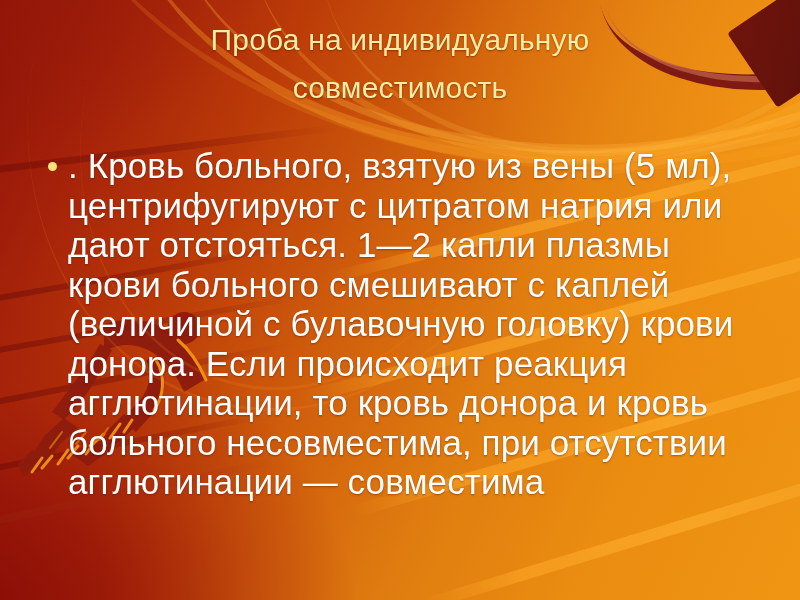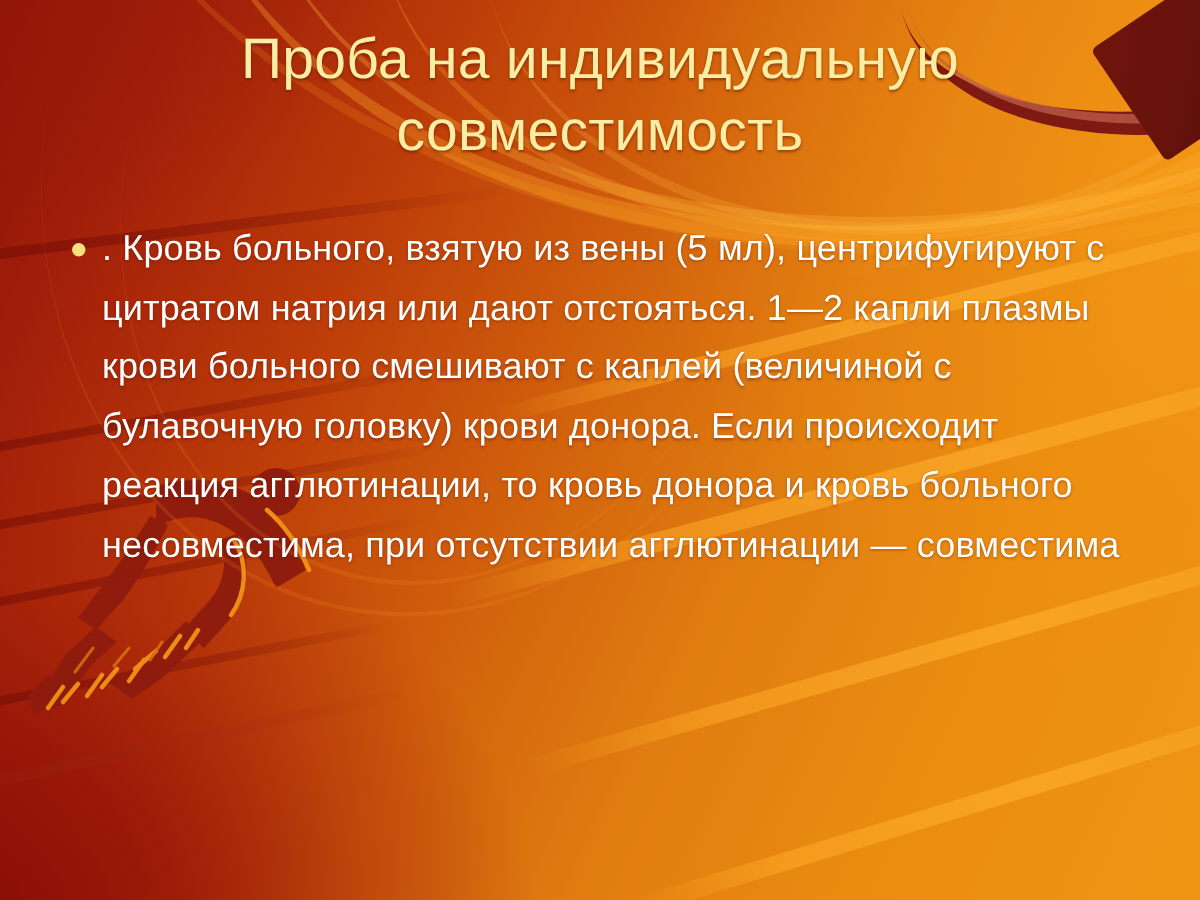--- a/index.html
+++ b/index.html
@@ -208,21 +208,21 @@
   .runner svg { display: block; width: 100%; height: 100%; }
 
   
   .title {
     position: absolute;
     left: 40px;
     top: 16px;
     width: 720px;
     text-align: center;
     color: #fbeea4;
-    font-size: 38px;
+    font-size: 30px;
     line-height: 48px;
     font-weight: normal;
     letter-spacing: 0.2px;
     text-shadow: 0 1px 2px rgba(90,20,6,0.55);
     white-space: pre-line;
   }
 
   .body-block {
     position: absolute;
     left: 48px;
@@ -236,21 +236,21 @@
     width: 9px;
     height: 9px;
     border-radius: 50%;
     background: #f5e27a;
     margin-top: 16px;
     margin-right: 11px;
   }
   .body-text {
     flex: 1 1 auto;
     color: #ffffff;
-    font-size: 24px;
+    font-size: 35px;
     line-height: 39.5px;
     font-weight: normal;
     letter-spacing: 0.1px;
     text-shadow: 0 1px 2px rgba(90,20,6,0.45);
     white-space: pre-line;
   }
 </style>
 </head>
 <body>
 

